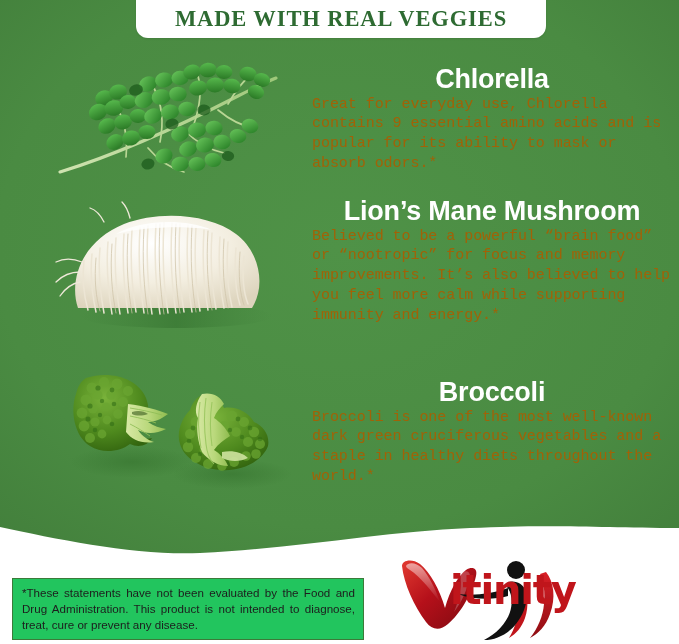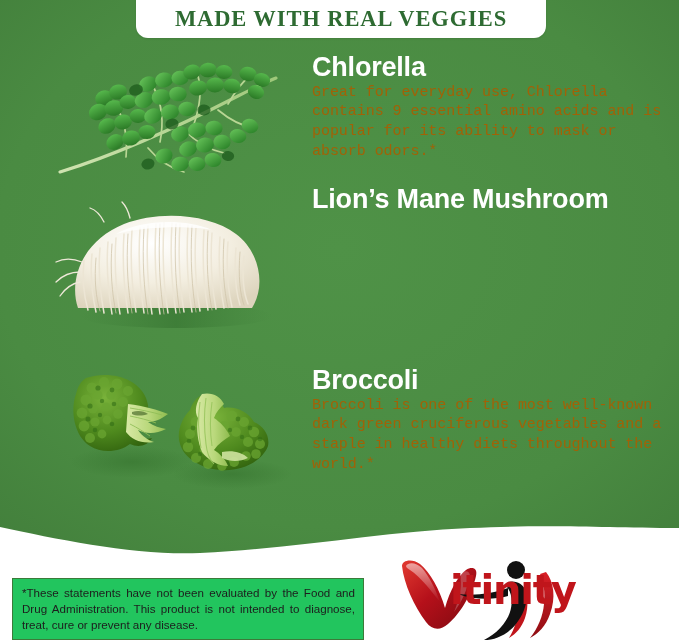--- a/index.html
+++ b/index.html
@@ -65,21 +65,22 @@
     position: absolute;
     left: 312px;
     width: 360px;
   }
   .ing-title {
     color: #ffffff;
     font-weight: bold;
     font-size: 27px;
     line-height: 1.02;
     letter-spacing: -0.2px;
-    margin: 0 0 1px 0;
+    margin: 12px 0 1px 0;
+    text-align: center;
   }
   .ing-body {
     color: #a16207;
     font-size: 15px;
     line-height: 1.32;
     margin: 0;
     letter-spacing: -0.05px;
     font-family: Liberation Mono, monospace;
   }
 
@@ -315,20 +316,21 @@
           <path d="M36,82 C26,84 20,90 16,96"></path>
           <path d="M60,22 C56,14 52,10 46,8"></path>
           <path d="M86,18 C84,10 82,6 78,2"></path>
         </g>
 
         <path d="M72,34 C96,20 140,18 168,30 C146,26 104,26 72,34 Z" fill="#ffffff" opacity="0.8"></path>
       </svg>
     </div>
     <div class="copy">
       <div class="ing-title">Lion’s Mane Mushroom</div>
+      <p class="ing-body">Believed to be a powerful “brain food” or “nootropic” for focus and memory improvements. It’s also believed to help you feel more calm while supporting immunity and energy.*</p>
     </div>
   </div>
 
   <div class="row" id="row-broccoli">
     <div class="art" style="left:62px; top:4px;">
       <svg width="230" height="126" viewBox="0 0 230 126" xmlns="http://www.w3.org/2000/svg">
         <defs>
           <radialGradient id="broG" cx="40%" cy="30%" r="75%">
             <stop offset="0%" stop-color="#79b23a"></stop>
             <stop offset="60%" stop-color="#4f8a1e"></stop>

